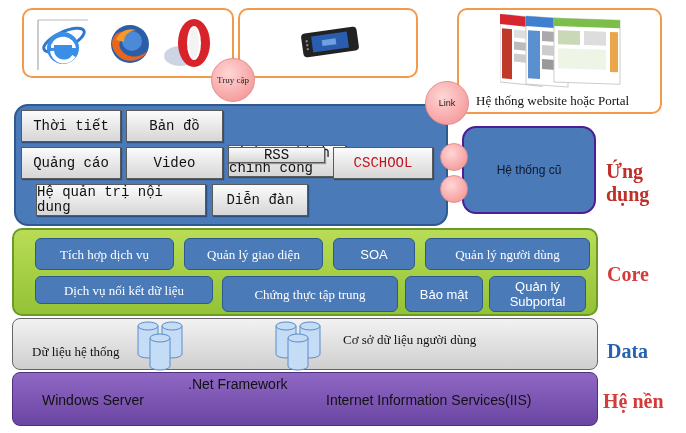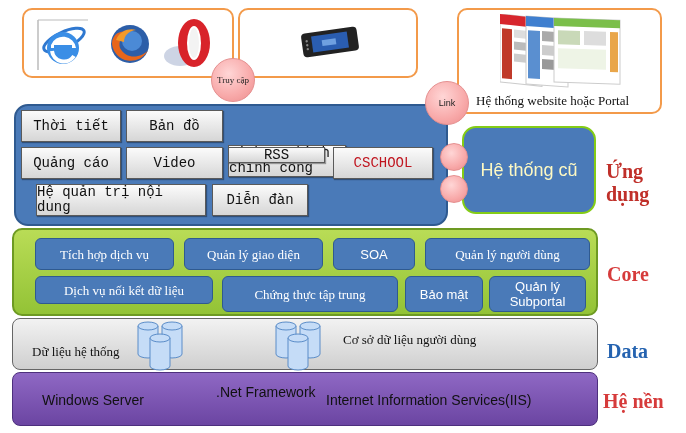--- a/index.html
+++ b/index.html
@@ -49,22 +49,22 @@
     border: 1px solid #5a5a5a; border-radius: 0;
     display: flex; align-items: center; justify-content: center; text-align: left;
     font-family: Liberation Mono, monospace; font-size: 14px; color: #111; line-height: 15px;
     box-shadow: 1px 1px 1px rgba(0,0,0,.35);
   }
   .gbtn.red { color: #c0151f; }
 
   
   #old-system {
     left: 462px; top: 126px; width: 134px; height: 88px;
-    background: #4a7ab8; border: 2px solid #84cc16; border-radius: 14px;
-    color: #fef9c3; font-family: "Liberation Sans", sans-serif; font-size: 18px;
+    background: #4a7ab8; border: 2px solid #4c1d95; border-radius: 14px;
+    color: #0f172a; font-family: "Liberation Sans", sans-serif; font-size: 12px;
     display: flex; align-items: center; justify-content: center;
   }
 
   
   .layer-label { font-family: "Liberation Serif", serif; font-weight: bold; font-size: 20px; }
   #lbl-ung { left: 606px; top: 160px; color: #c0302a; }
   #lbl-core { left: 607px; top: 263px; color: #d63b3b; }
   #lbl-data { left: 607px; top: 340px; color: #2563b0; }
   #lbl-hen { left: 603px; top: 390px; color: #d63b3b; }
 
@@ -93,21 +93,21 @@
   #db-user-label { left: 343px; top: 332px; }
 
   
   #platform-panel {
     left: 12px; top: 372px; width: 586px; height: 54px;
     background: linear-gradient(#8f68c4, #6b45a2);
     border: 1px solid #4d2f7d; border-radius: 8px;
   }
   .plat { font-family: "Liberation Sans", sans-serif; font-size: 14px; color: #111; white-space: nowrap; }
   #plat-1 { left: 42px; top: 392px; }
-  #plat-2 { left: 188px; top: 384px; margin-left: 28px; }
+  #plat-2 { left: 188px; top: 376px; }
   #plat-3 { left: 326px; top: 392px; }
 </style>
 </head>
 <body>
 
 <div id="box-browsers" class="abs obox"></div>
 <div id="box-device" class="abs obox"></div>
 <div id="box-portal" class="abs obox"></div>
 
 <svg class="abs ie-icon" viewBox="0 0 52 52">

